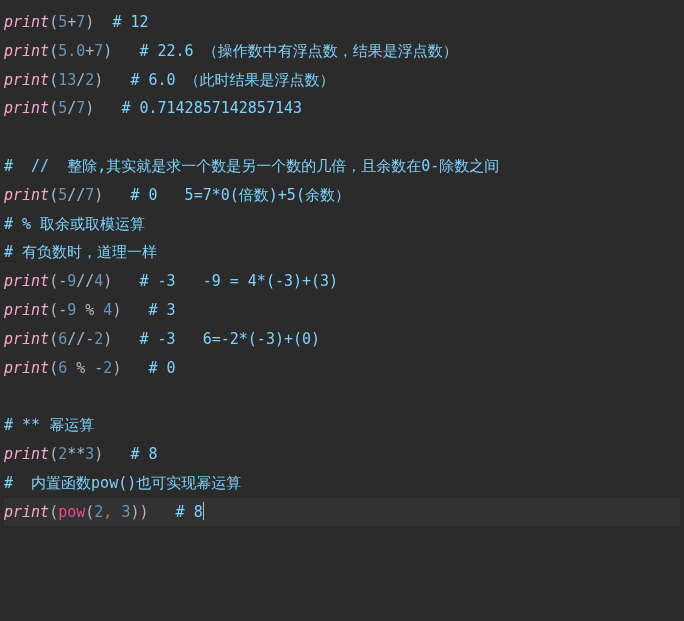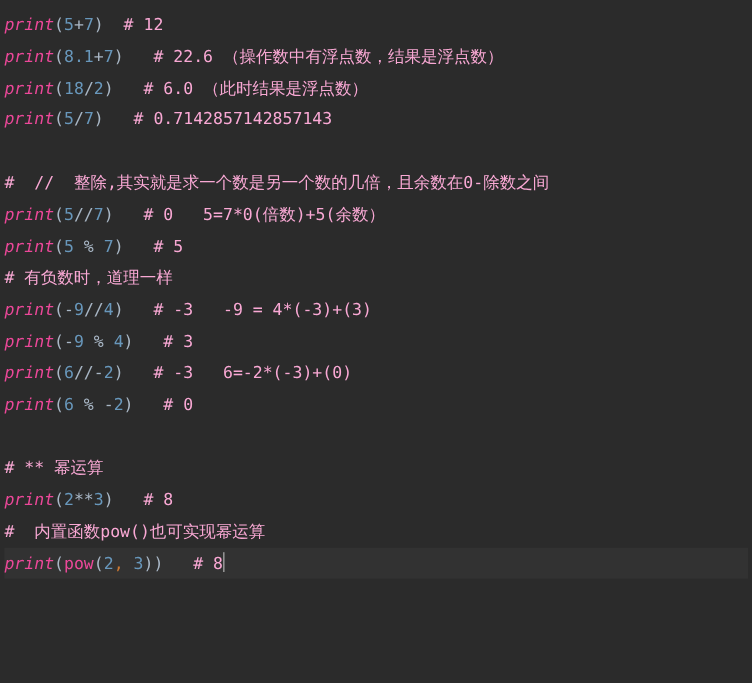--- a/index.html
+++ b/index.html
@@ -13,48 +13,48 @@
       height: 621px;
       overflow: hidden;
     }
     .line {
       white-space: pre;
       height: 28.8px;
     }
     .current-line {
       background: #323232;
     }
-    .fn { color: #ec4899; font-style: italic; }
+    .fn { color: #f9a8d4; font-style: italic; }
     .paren { color: #a9b7c6; }
     .num { color: #6897bb; }
     .op { color: #a9b7c6; }
     .comma { color: #cc7832; }
-    .comment { color: #f9a8d4; text-align: right; }
+    .comment { color: #7dd3fc; text-align: right; }
     .builtin { color: #ec4899; }
     .cursor {
       display: inline-block;
       width: 1px;
       height: 18px;
       background: #bbbbbb;
       vertical-align: middle;
       margin-bottom: 2px;
     }
   </style>
 </head>
 <body>
 
 <div id="editor">
     <div class="line"><span class="fn">print</span><span class="paren">(</span><span class="num">5</span><span class="op">+</span><span class="num">7</span><span class="paren">)</span><span class="op">  </span><span class="comment"># 12</span></div>
-    <div class="line"><span class="fn">print</span><span class="paren">(</span><span class="num">8.1</span><span class="op">+</span><span class="num">7</span><span class="paren">)</span><span class="op">   </span><span class="comment"># 22.6 （操作数中有浮点数，结果是浮点数）</span></div>
-    <div class="line"><span class="fn">print</span><span class="paren">(</span><span class="num">18</span><span class="op">/</span><span class="num">2</span><span class="paren">)</span><span class="op">   </span><span class="comment"># 6.0 （此时结果是浮点数）</span></div>
+    <div class="line"><span class="fn">print</span><span class="paren">(</span><span class="num">5.0</span><span class="op">+</span><span class="num">7</span><span class="paren">)</span><span class="op">   </span><span class="comment"># 22.6 （操作数中有浮点数，结果是浮点数）</span></div>
+    <div class="line"><span class="fn">print</span><span class="paren">(</span><span class="num">13</span><span class="op">/</span><span class="num">2</span><span class="paren">)</span><span class="op">   </span><span class="comment"># 6.0 （此时结果是浮点数）</span></div>
     <div class="line"><span class="fn">print</span><span class="paren">(</span><span class="num">5</span><span class="op">/</span><span class="num">7</span><span class="paren">)</span><span class="op">   </span><span class="comment"># 0.7142857142857143</span></div>
     <div class="line">&nbsp;</div>
     <div class="line"><span class="comment">#  //  整除,其实就是求一个数是另一个数的几倍，且余数在0-除数之间</span></div>
     <div class="line"><span class="fn">print</span><span class="paren">(</span><span class="num">5</span><span class="op">//</span><span class="num">7</span><span class="paren">)</span><span class="op">   </span><span class="comment"># 0   5=7*0(倍数)+5(余数）</span></div>
-    <div class="line"><span class="fn">print</span><span class="paren">(</span><span class="num">5</span><span class="op"> % </span><span class="num">7</span><span class="paren">)</span><span class="op">   </span><span class="comment"># 5</span></div>
+    <div class="line"><span class="comment"># % 取余或取模运算</span></div>
     <div class="line"><span class="comment"># 有负数时，道理一样</span></div>
     <div class="line"><span class="fn">print</span><span class="paren">(</span><span class="op">-</span><span class="num">9</span><span class="op">//</span><span class="num">4</span><span class="paren">)</span><span class="op">   </span><span class="comment"># -3   -9 = 4*(-3)+(3)</span></div>
     <div class="line"><span class="fn">print</span><span class="paren">(</span><span class="op">-</span><span class="num">9</span><span class="op"> % </span><span class="num">4</span><span class="paren">)</span><span class="op">   </span><span class="comment"># 3</span></div>
     <div class="line"><span class="fn">print</span><span class="paren">(</span><span class="num">6</span><span class="op">//-</span><span class="num">2</span><span class="paren">)</span><span class="op">   </span><span class="comment"># -3   6=-2*(-3)+(0)</span></div>
     <div class="line"><span class="fn">print</span><span class="paren">(</span><span class="num">6</span><span class="op"> % -</span><span class="num">2</span><span class="paren">)</span><span class="op">   </span><span class="comment"># 0</span></div>
     <div class="line">&nbsp;</div>
     <div class="line"><span class="comment"># ** 幂运算</span></div>
     <div class="line"><span class="fn">print</span><span class="paren">(</span><span class="num">2</span><span class="op">**</span><span class="num">3</span><span class="paren">)</span><span class="op">   </span><span class="comment"># 8</span></div>
     <div class="line"><span class="comment">#  内置函数pow()也可实现幂运算</span></div>
     <div class="line current-line"><span class="fn">print</span><span class="paren">(</span><span class="builtin">pow</span><span class="paren">(</span><span class="num">2</span><span class="comma">, </span><span class="num">3</span><span class="paren">))</span><span class="op">   </span><span class="comment"># 8</span><span class="cursor"></span></div>

